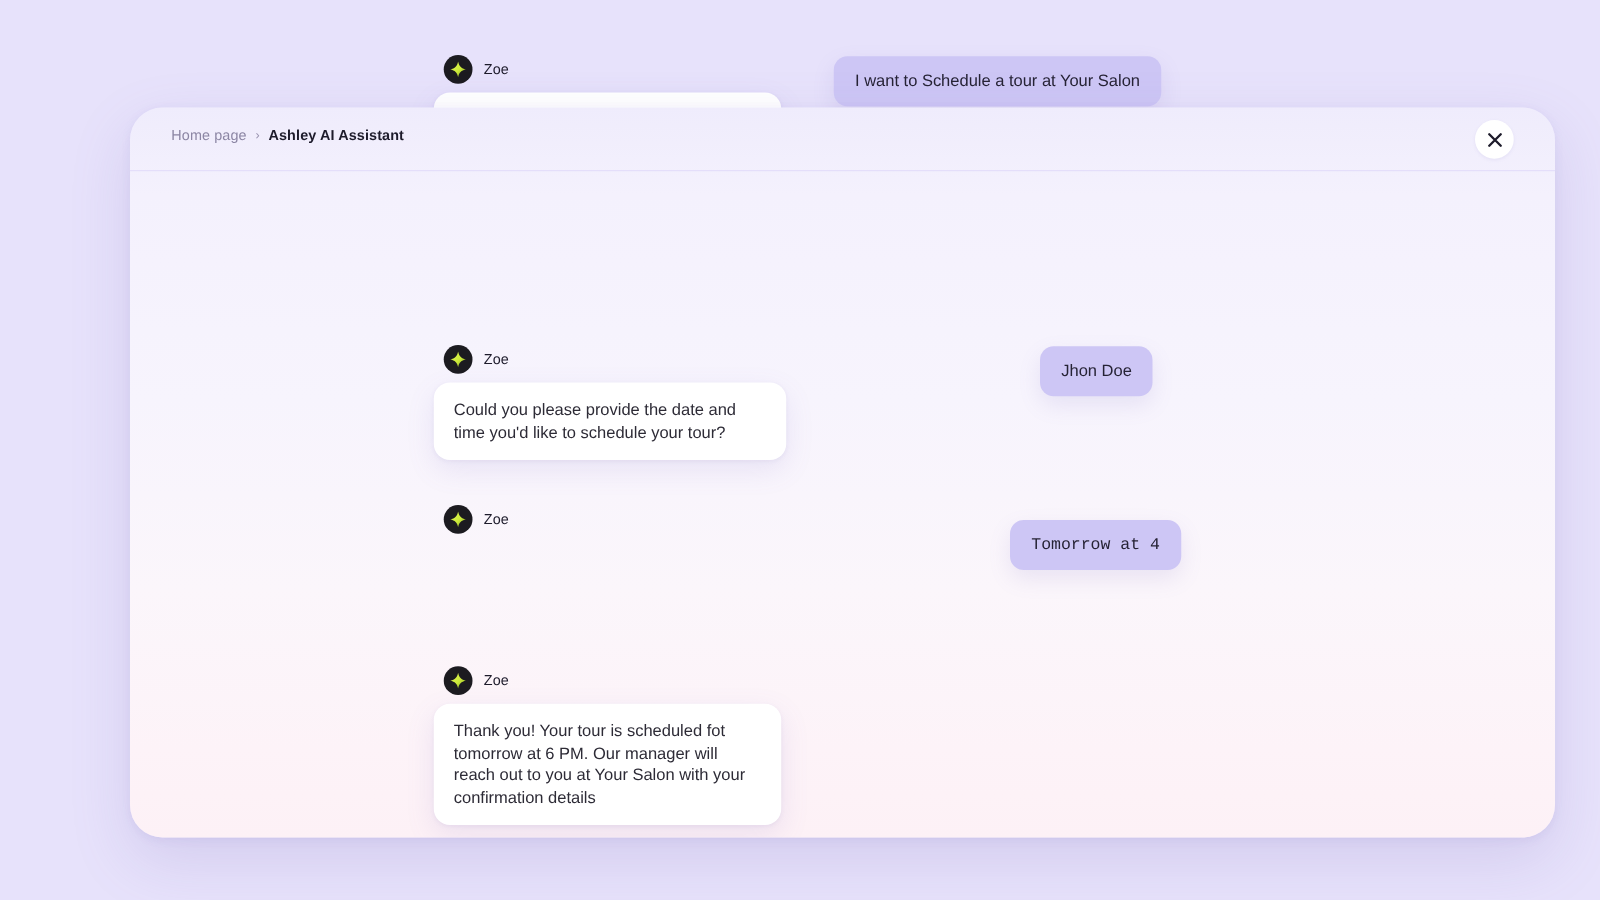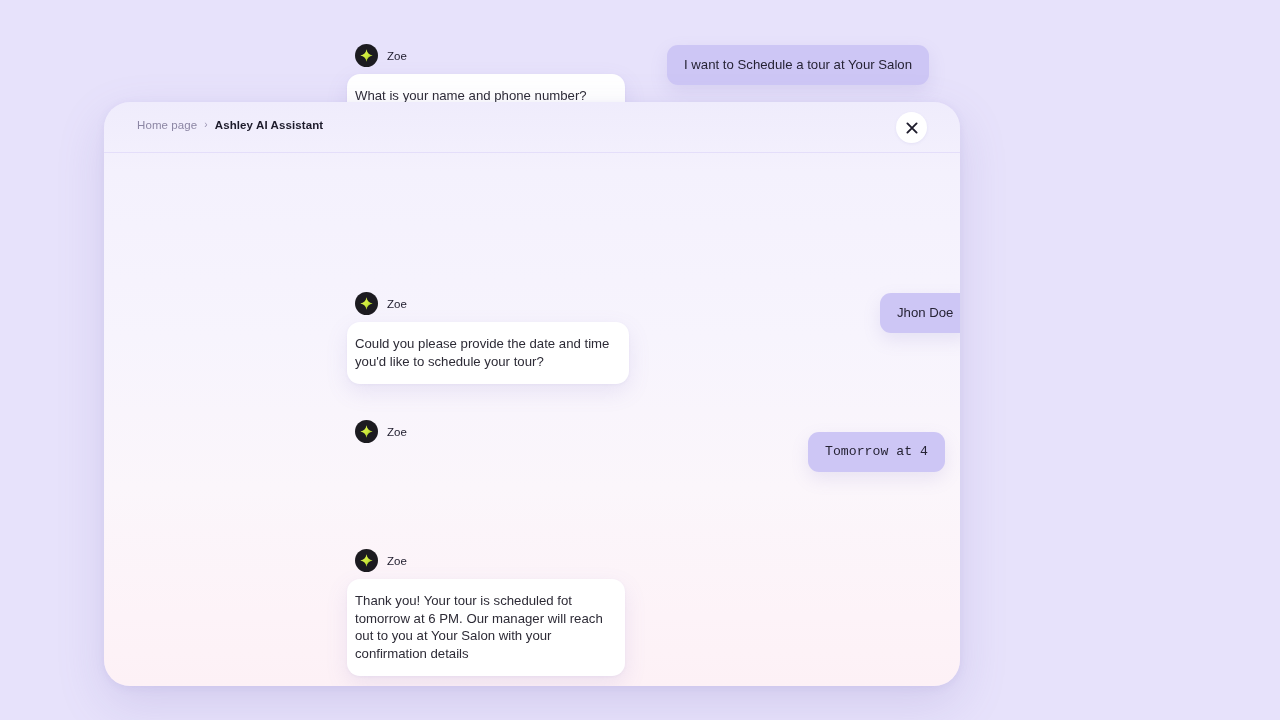--- a/index.html
+++ b/index.html
@@ -20,22 +20,22 @@
     position: relative;
     width: 1280px;
     height: 720px;
     background: #e7e2fb;
   }
 
   
   #chat-panel {
     position: absolute;
     left: 104px;
-    top: 102px;
-    width: 856px;
+    top: 86px;
+    width: 1140px;
     height: 584px;
     border-radius: 26px;
     background: linear-gradient(180deg,
         #efecfc 0%,
         #f4f1fd 12%,
         #f7f4fd 40%,
         #fbf6fb 66%,
         #fdf3f8 88%,
         #fdf1f6 100%);
     box-shadow: 0 18px 48px rgba(120, 105, 185, 0.18),
@@ -127,21 +127,21 @@
   .avatar svg { display: block; }
   .bot-name {
     font-size: 11.5px;
     font-weight: 400;
     color: #1d1b2b;
     letter-spacing: 0.1px;
   }
   .bot-bubble {
     background: #ffffff;
     border-radius: 13px;
-    padding: 13px 16px 14px 8px;
+    padding: 13px 16px 14px 16px;
     font-size: 13.2px;
     line-height: 17.6px;
     color: #2d2b36;
     box-shadow: 0 8px 22px rgba(126, 110, 190, 0.13),
                 0 1px 3px rgba(126, 110, 190, 0.07);
     box-sizing: border-box;
   }
 
   
   .user-row {
@@ -202,21 +202,21 @@
         <span>
           <svg width="12" height="12" viewBox="0 0 12 12" aria-hidden="true">
             <path d="M1.4 1.4 L10.6 10.6 M10.6 1.4 L1.4 10.6" stroke="#1d1b2b" stroke-width="1.9" stroke-linecap="round"></path>
           </svg>
         </span>
       </div>
     </div>
 
     <div id="messages">
 
-      <div class="user-row" style="left:728px; top:140px;margin-left:48px;">
+      <div class="user-row" style="left:728px; top:140px;">
         <div class="user-bubble">Jhon Doe</div>
       </div>
 
       <div class="bot-row" style="left:243px; top:139px; width:282px;">
         <div class="bot-head">
           <span class="avatar">
             <svg width="13" height="13" viewBox="0 0 24 24" aria-hidden="true">
               <path d="M12 0.5 C13.1 7.2 16.8 10.9 23.5 12 C16.8 13.1 13.1 16.8 12 23.5 C10.9 16.8 7.2 13.1 0.5 12 C7.2 10.9 10.9 7.2 12 0.5 Z" fill="url(#sp1)"></path>
             </svg>
           </span>

